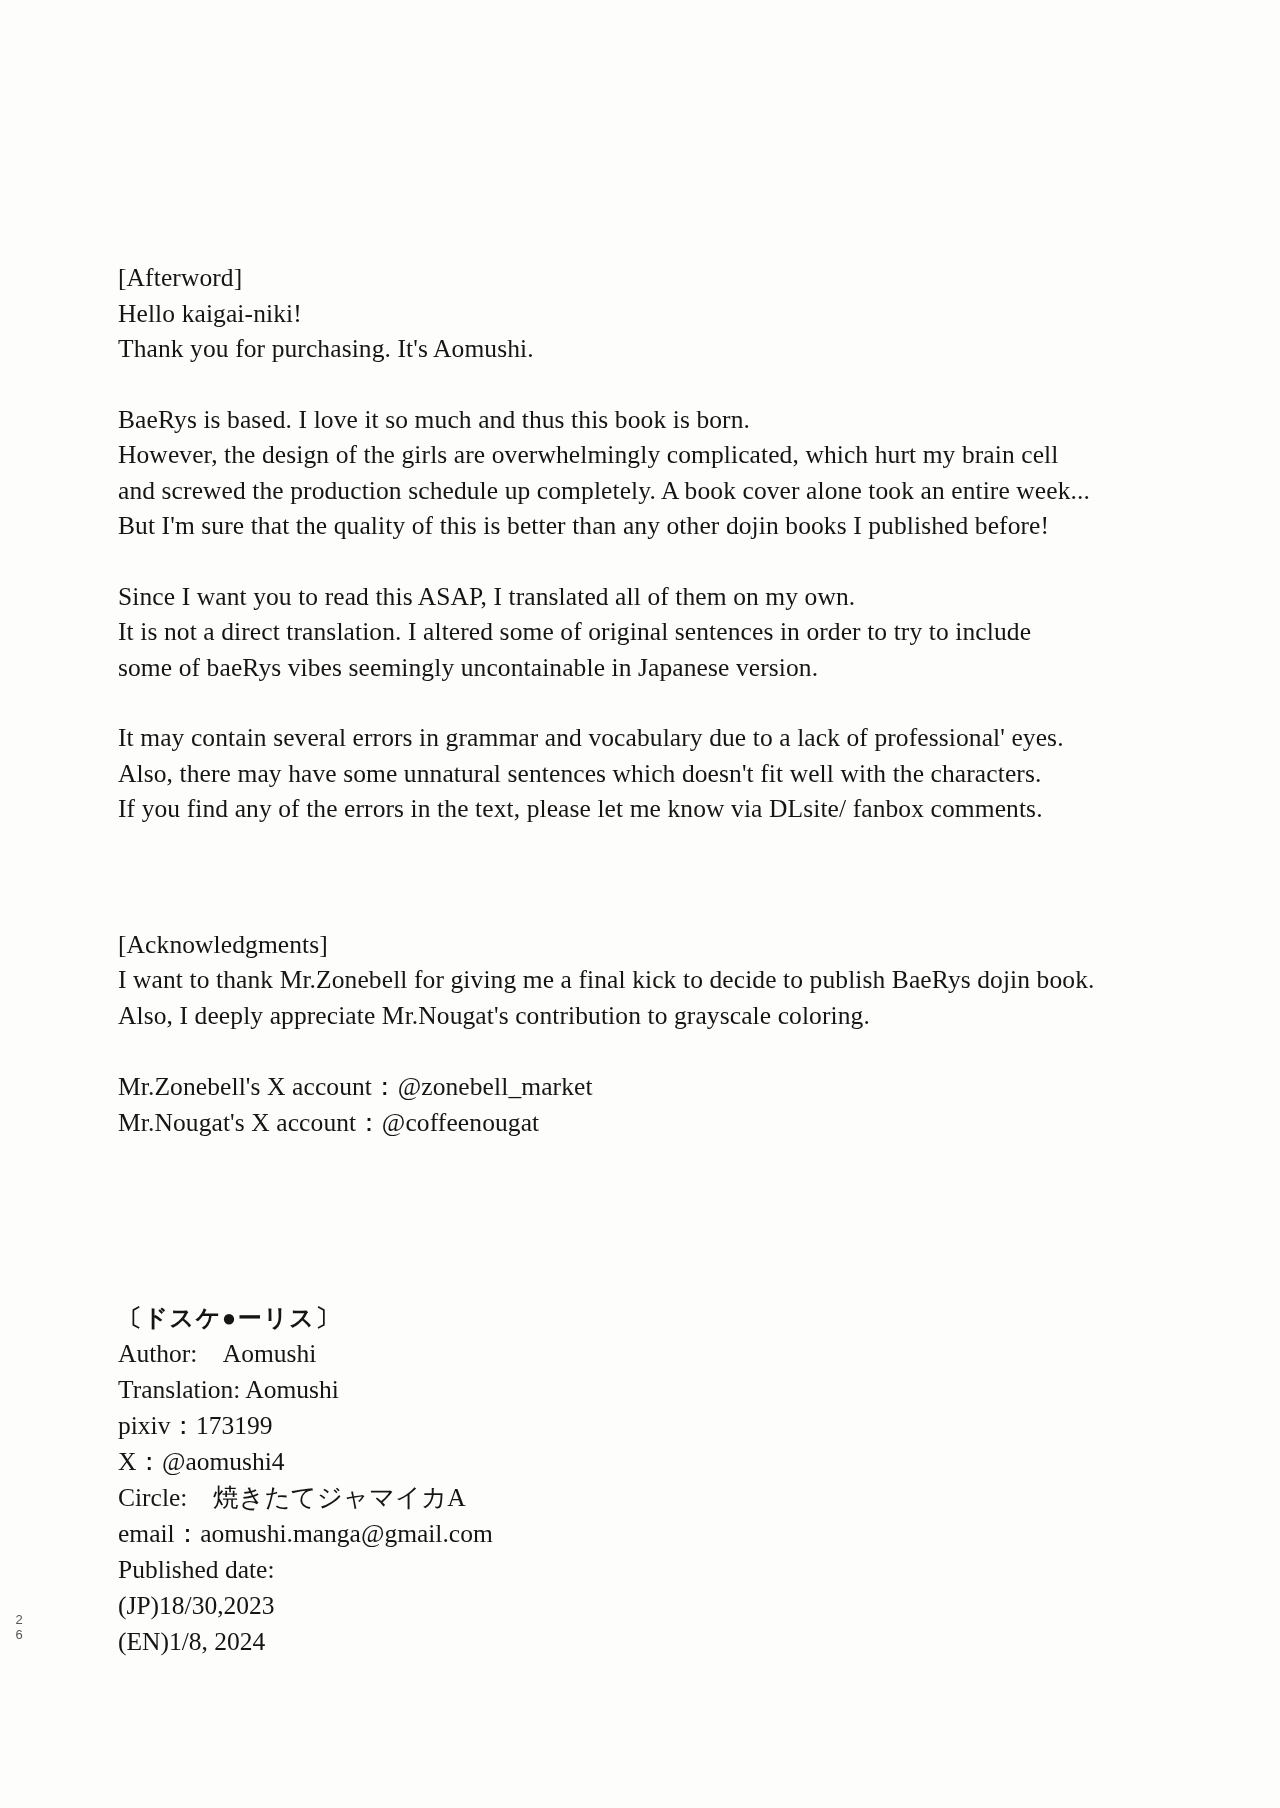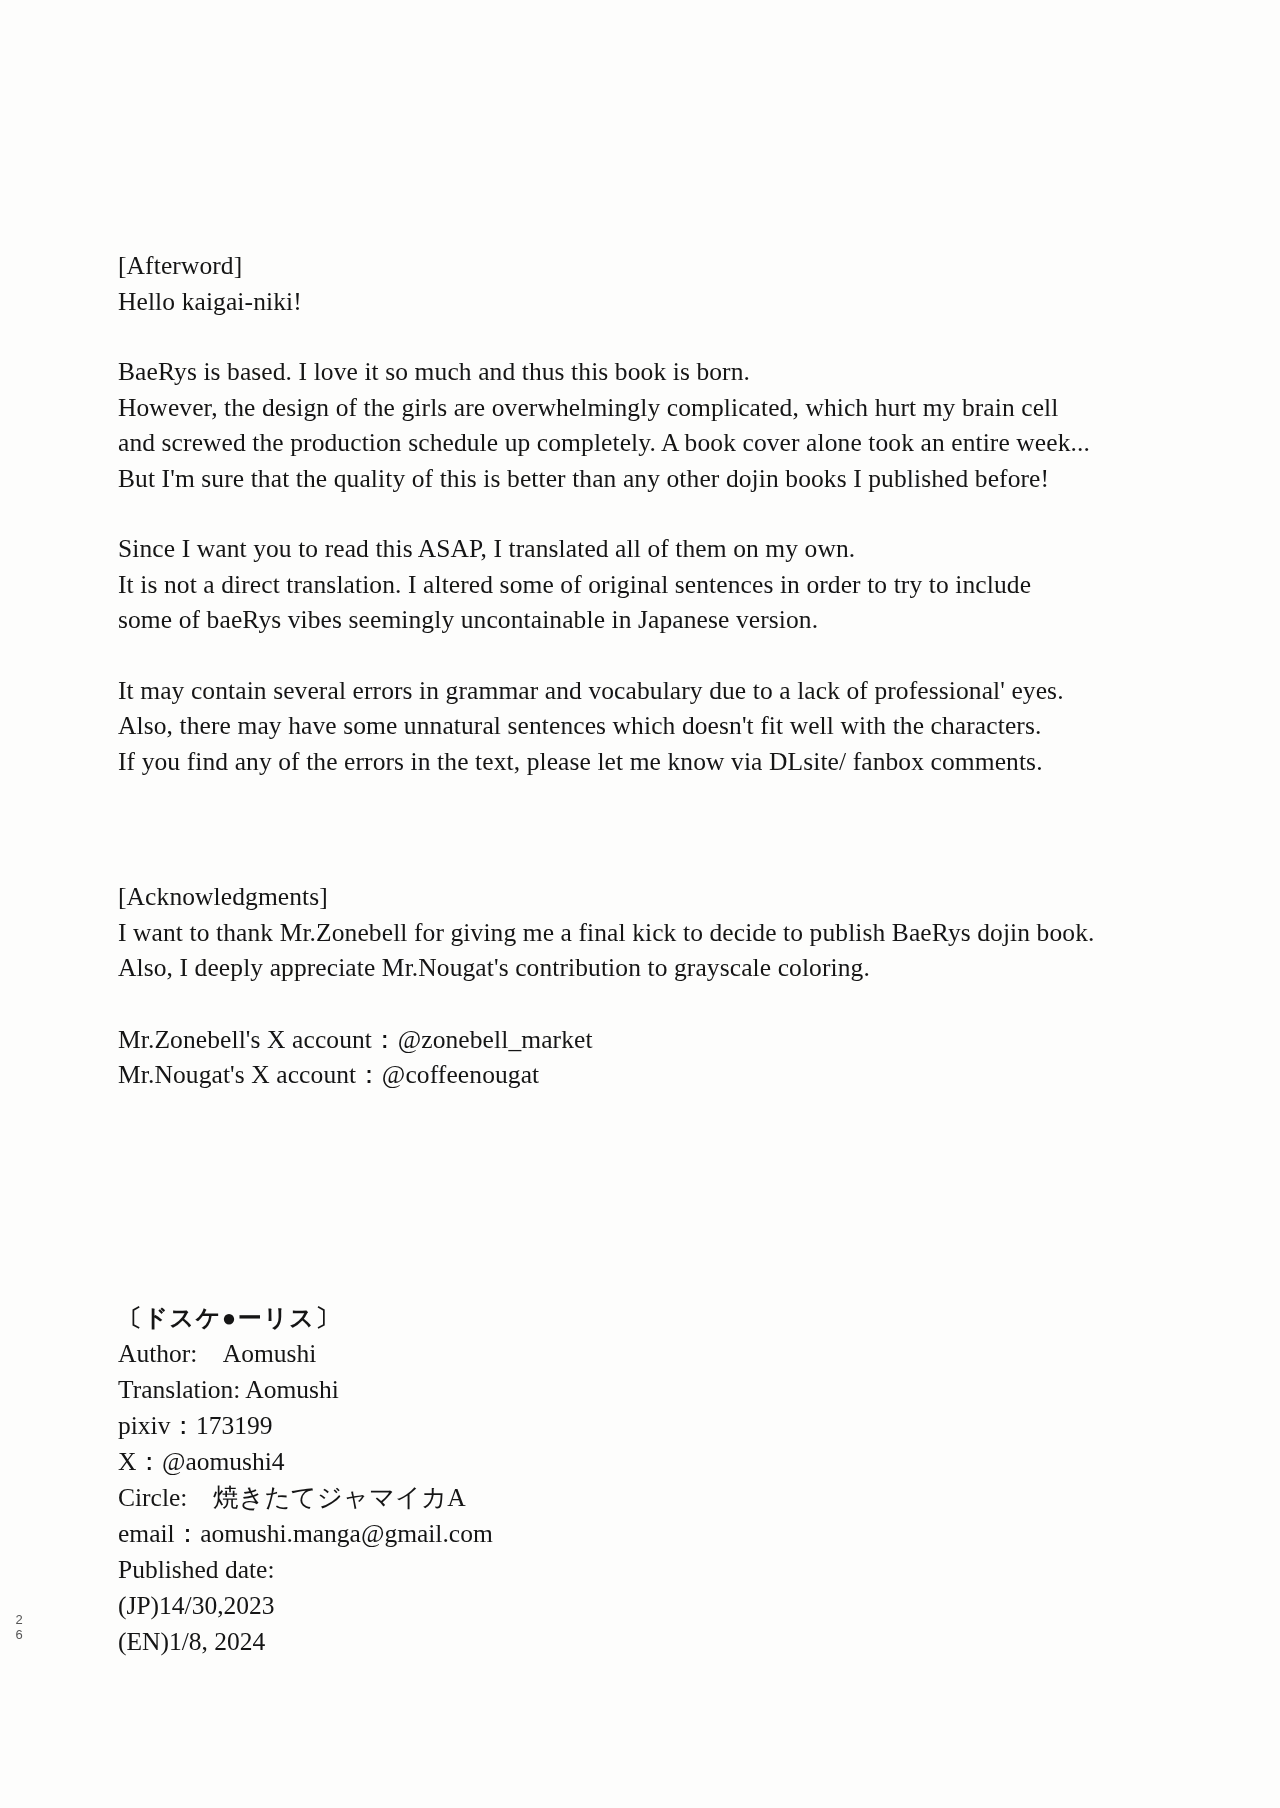--- a/index.html
+++ b/index.html
@@ -16,21 +16,21 @@
     overflow: hidden;
   }
   .page {
     position: absolute;
     inset: 0;
     background: #fdfdfc;
   }
   .content {
     position: absolute;
     left: 118px;
-    top: 248px;
+    top: 260px;
     width: 1060px;
   }
   .block {
     font-size: 25.5px;
     line-height: 35.5px;
     letter-spacing: 0.1px;
     color: #151515;
     margin: 0;
   }
   .block p {
@@ -76,20 +76,21 @@
 </head>
 <body>
 
 <div class="page">
 
   <div class="content">
 
     <div class="block">
       <p>[Afterword]</p>
       <p>Hello kaigai-niki!</p>
+      <p>Thank you for purchasing. It's Aomushi.</p>
     </div>
 
     <div class="gap-small"></div>
 
     <div class="block">
       <p>BaeRys is based. I love it so much and thus this book is born.</p>
       <p>However, the design of the girls are overwhelmingly complicated, which hurt my brain cell</p>
       <p>and screwed the production schedule up completely. A book cover alone took an entire week...</p>
       <p>But I'm sure that the quality of this is better than any other dojin books I published before!</p>
     </div>
@@ -129,21 +130,21 @@
 
   <div class="colophon">
     <p class="title-line">〔ドスケ●ーリス〕</p>
     <p>Author:　Aomushi</p>
     <p>Translation: Aomushi</p>
     <p>pixiv：173199</p>
     <p>X：@aomushi4</p>
     <p>Circle:　焼きたてジャマイカA</p>
     <p>email：aomushi.manga@gmail.com</p>
     <p>Published date:</p>
-    <p>(JP)14/30,2023</p>
+    <p>(JP)18/30,2023</p>
     <p>(EN)1/8, 2024</p>
   </div>
 
   <div class="page-number">
     <span>2</span>
     <span>6</span>
   </div>
 
 </div>
 

